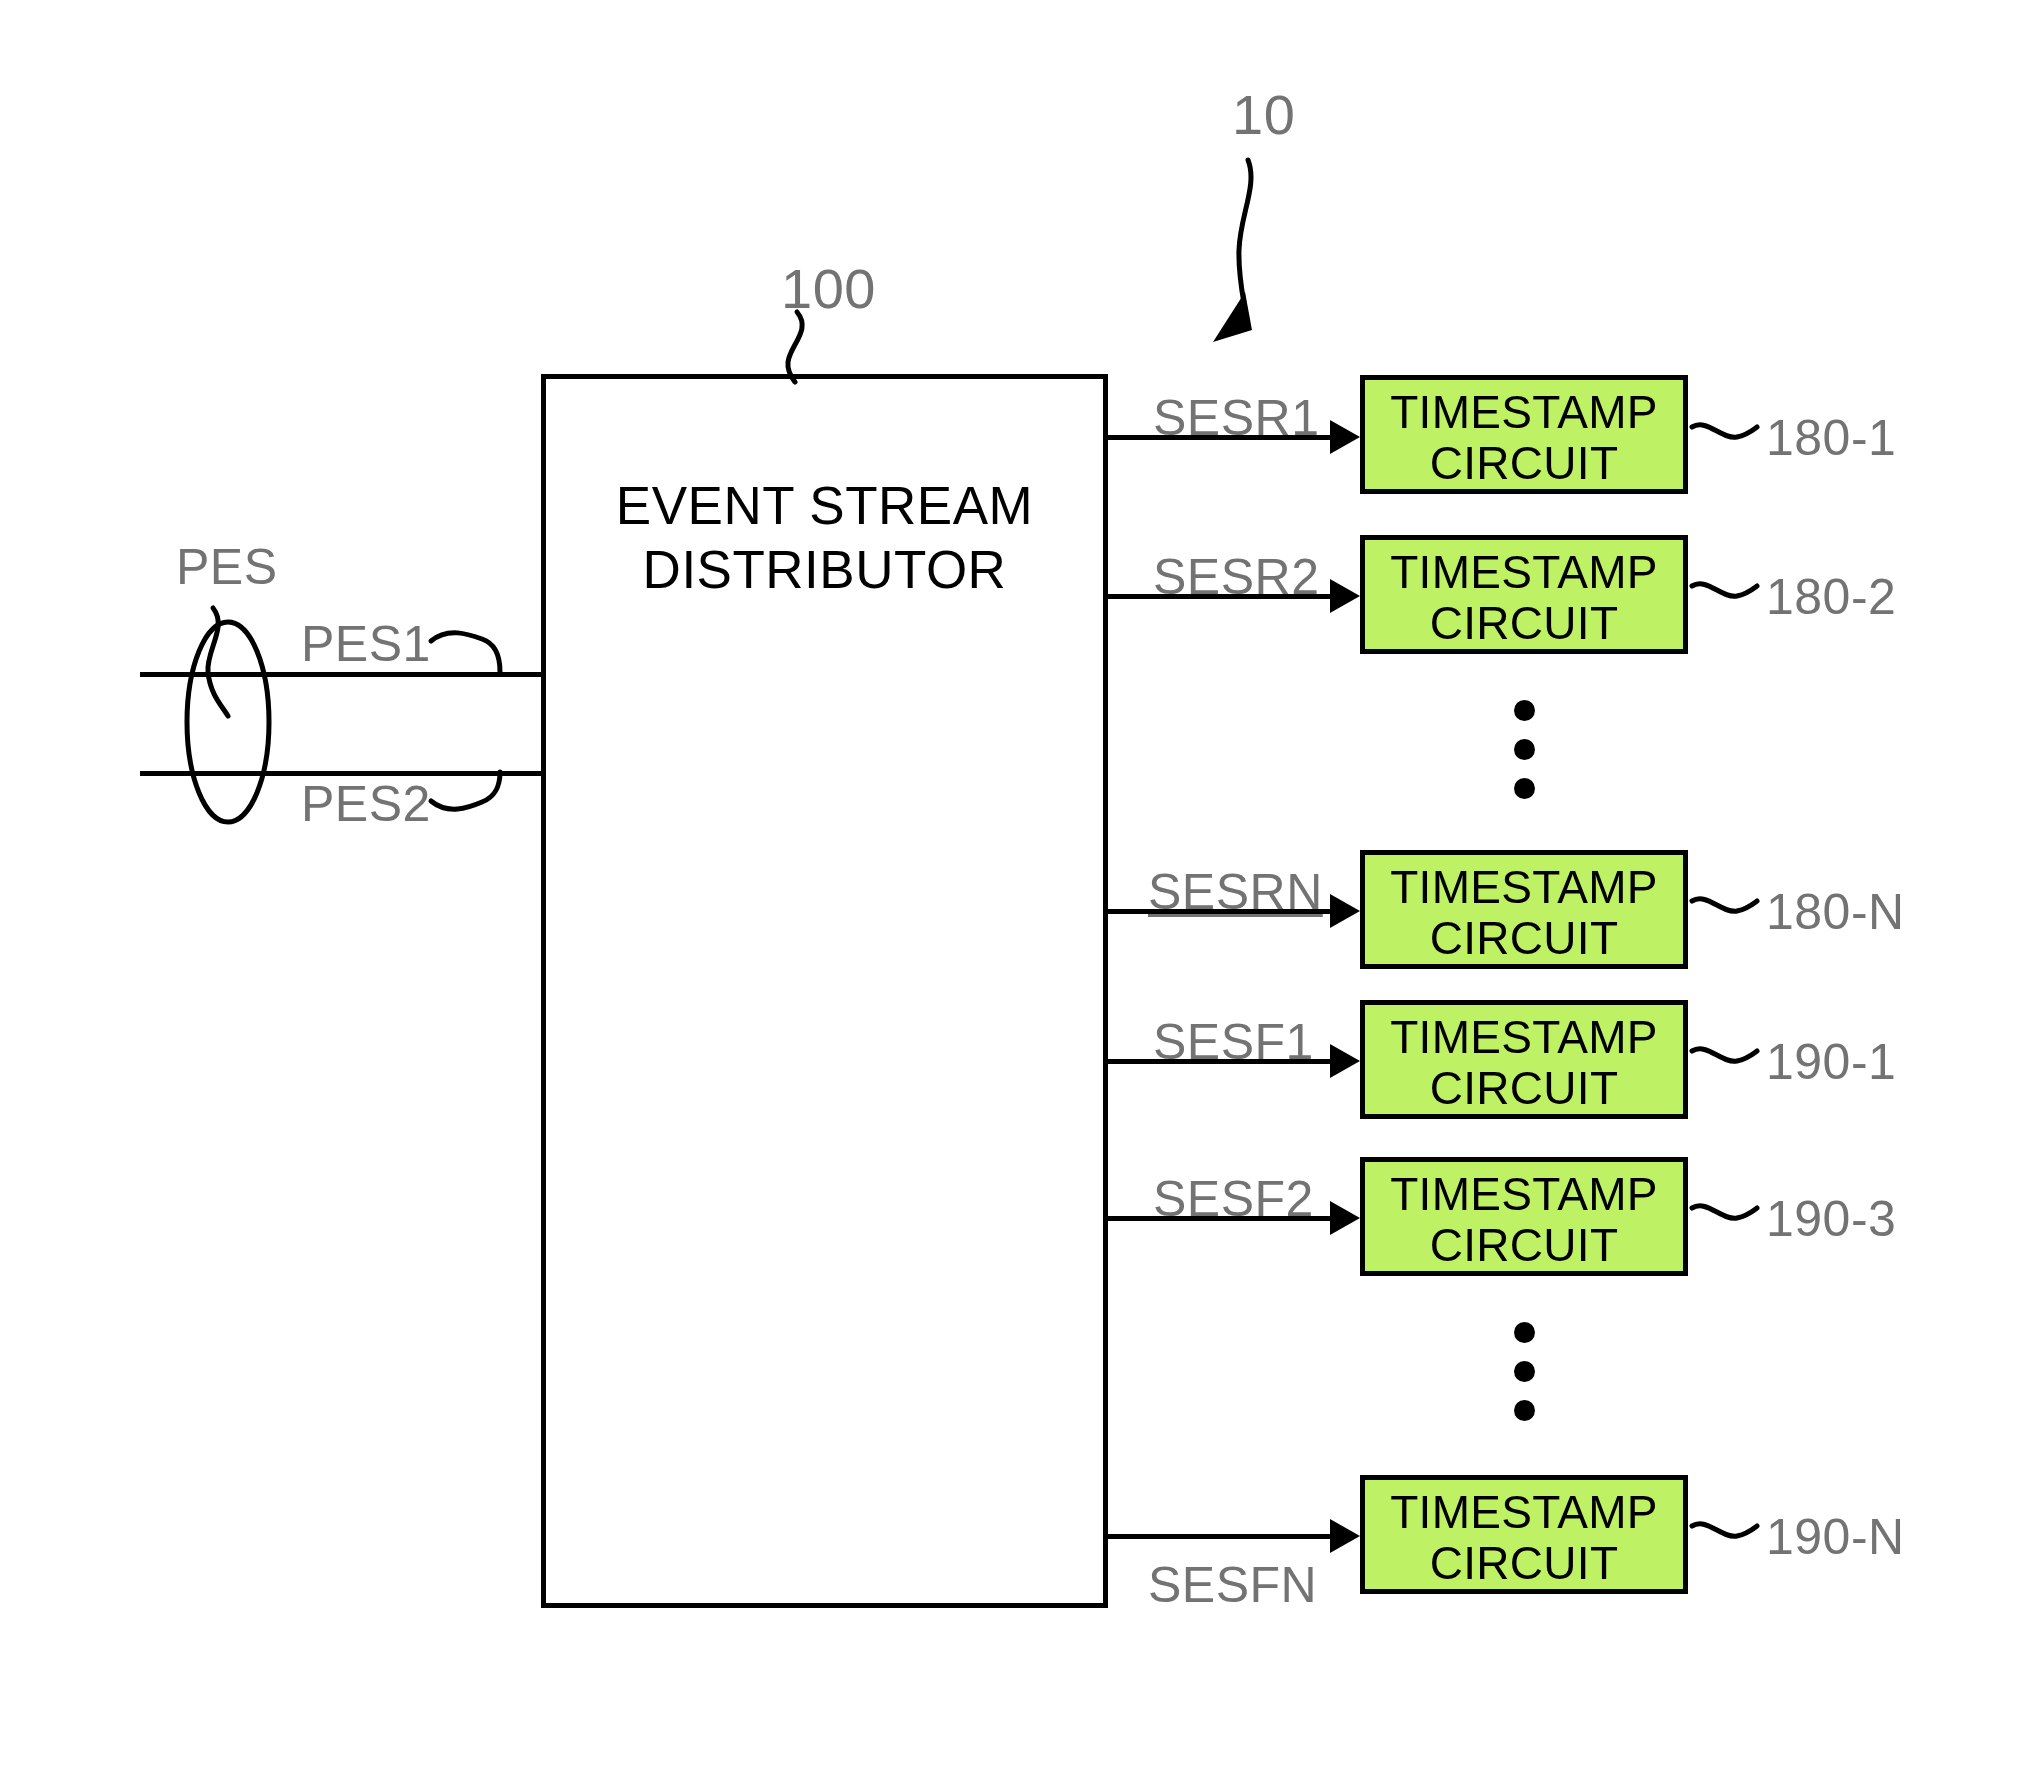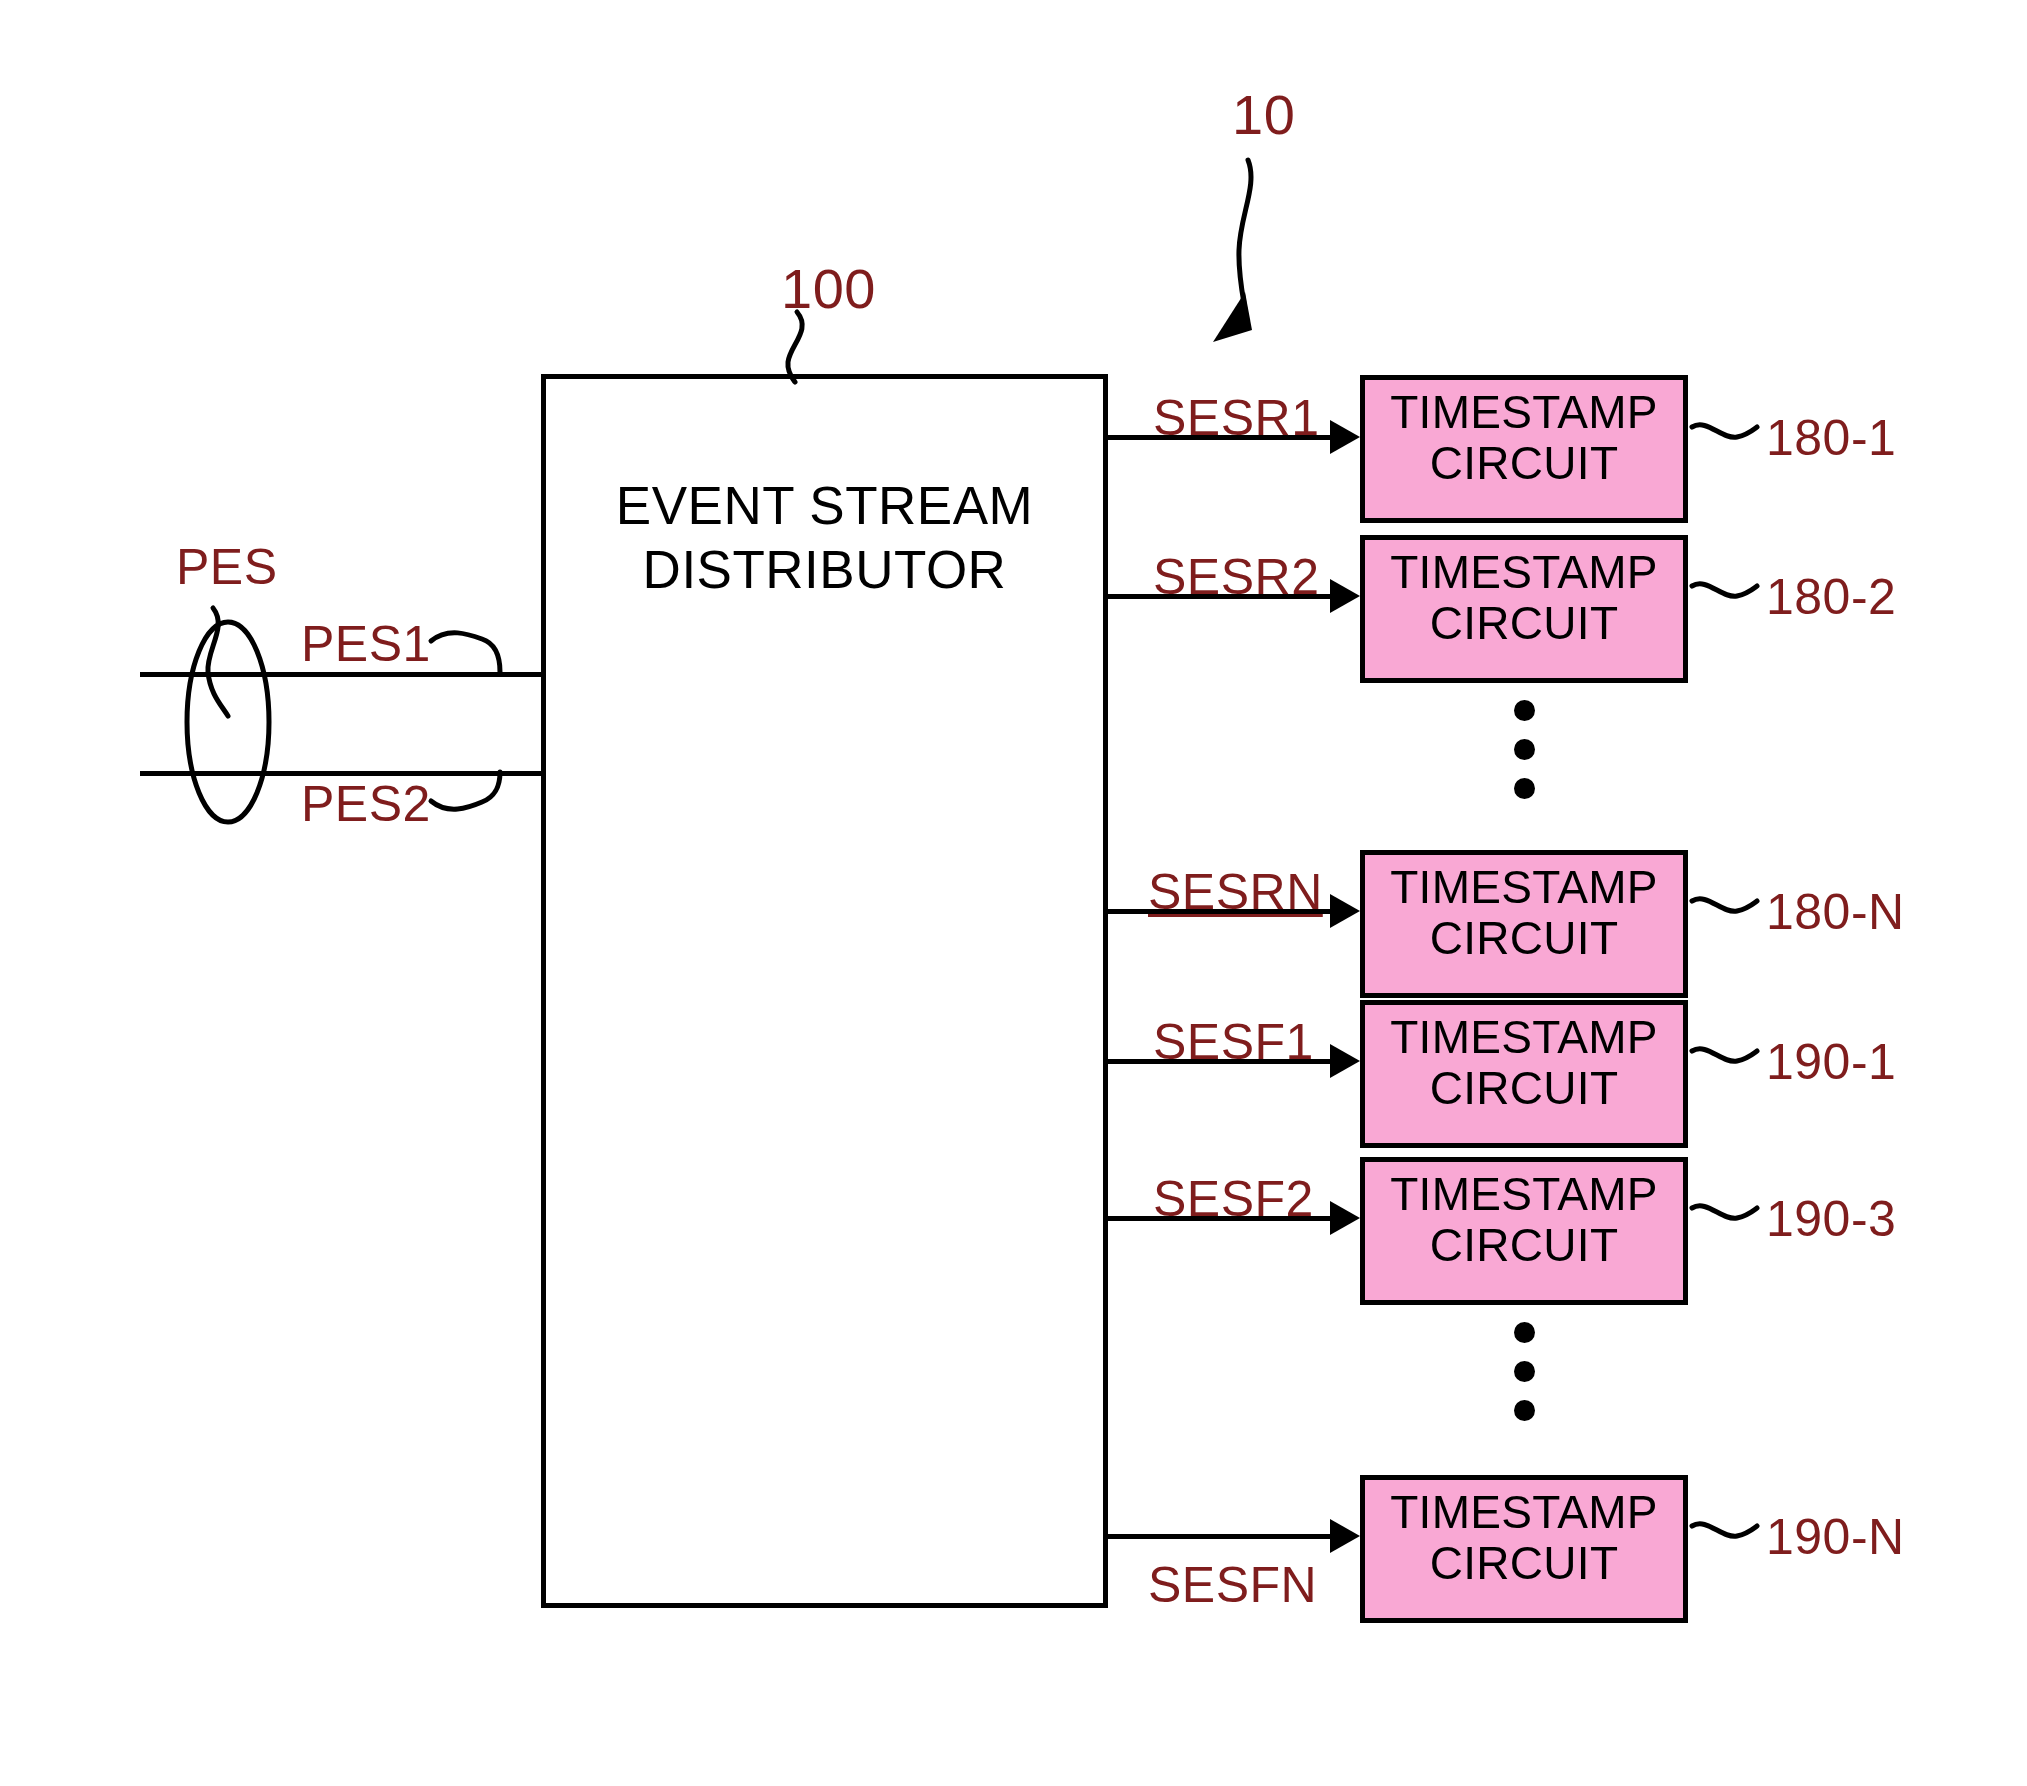--- a/index.html
+++ b/index.html
@@ -5,21 +5,21 @@
   html,body{margin:0;padding:0;background:#ffffff;}
   #stage{
     position:relative;
     width:2027px;
     height:1786px;
     background:#ffffff;
     font-family:"Liberation Sans", sans-serif;
     color:#000000;
     overflow:hidden;
   }
-  .txt{position:absolute;white-space:nowrap;color:#7f1d1d;}
+  .txt{position:absolute;white-space:nowrap;color:#737373;}
   .ref{font-size:50px;letter-spacing:0.5px;}
   .sig{font-size:50px;letter-spacing:0.5px;}
 
   .mainbox{
     position:absolute;
     left:541px;top:374px;
     width:567px;height:1234px;
     border:5px solid #000;
     box-sizing:border-box;
     background:#fff;
@@ -29,24 +29,24 @@
     left:0;right:0;
     top:95px;
     text-align:center;
     font-size:53px;
     line-height:64px;
     letter-spacing:0.5px;
   }
 
   .tsbox{
     position:absolute;
-    width:328px;height:148px;
+    width:328px;height:119px;
     border:5px solid #000;
     box-sizing:border-box;
-    background:#f9a8d4;
+    background:#bef264;
   }
   .tsbox .l1,.tsbox .l2{
     position:absolute;left:0;right:0;text-align:center;
     font-size:46px;line-height:52px;letter-spacing:0.3px;
   }
   .tsbox .l1{top:6px;}
   .tsbox .l2{top:57px;}
 
   .hline{position:absolute;height:5px;background:#000;}
 

